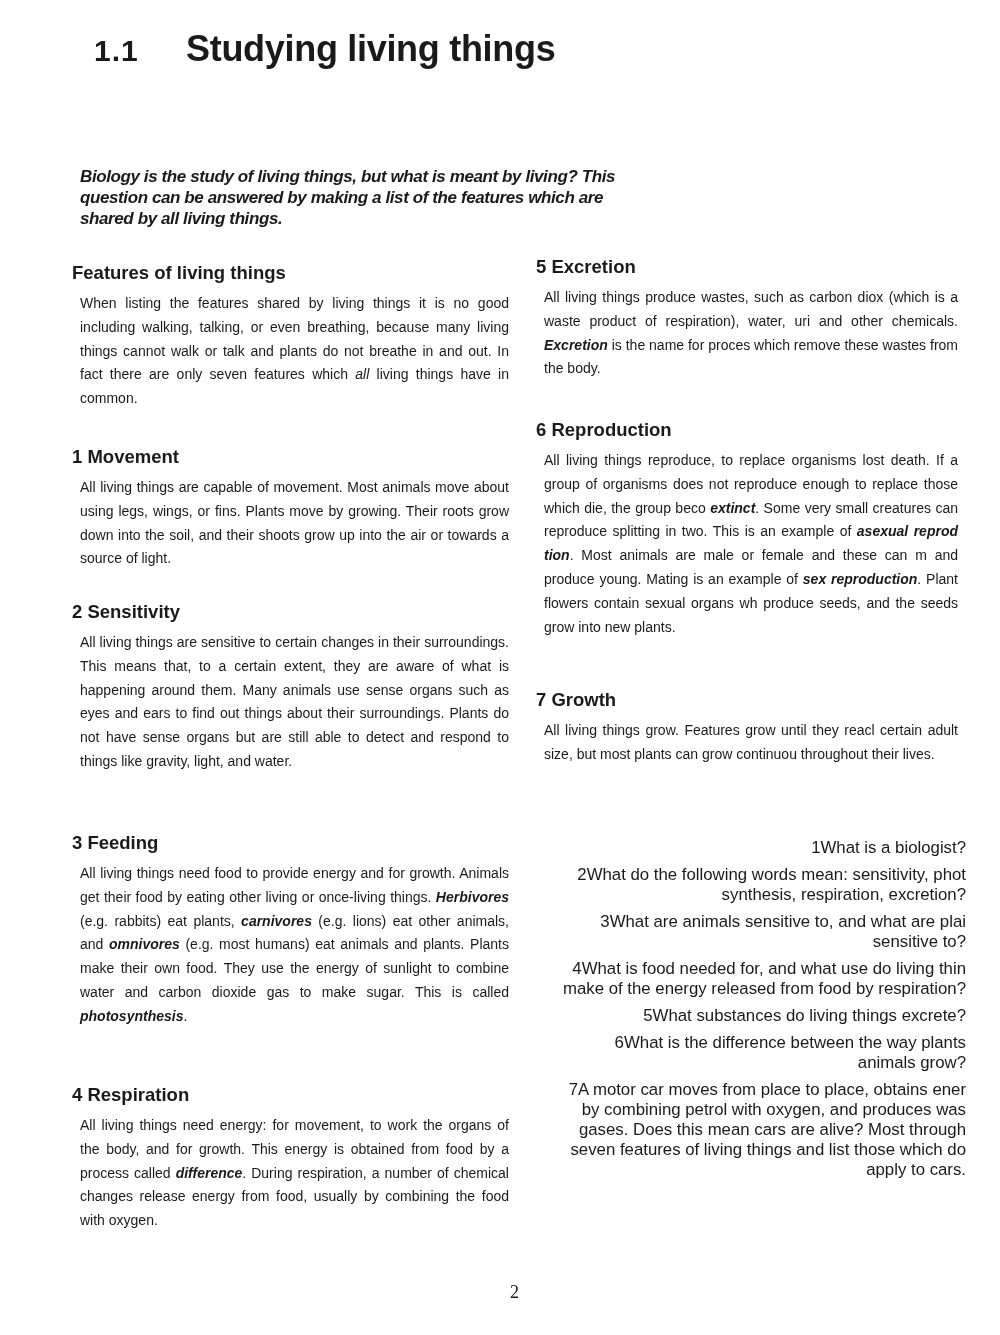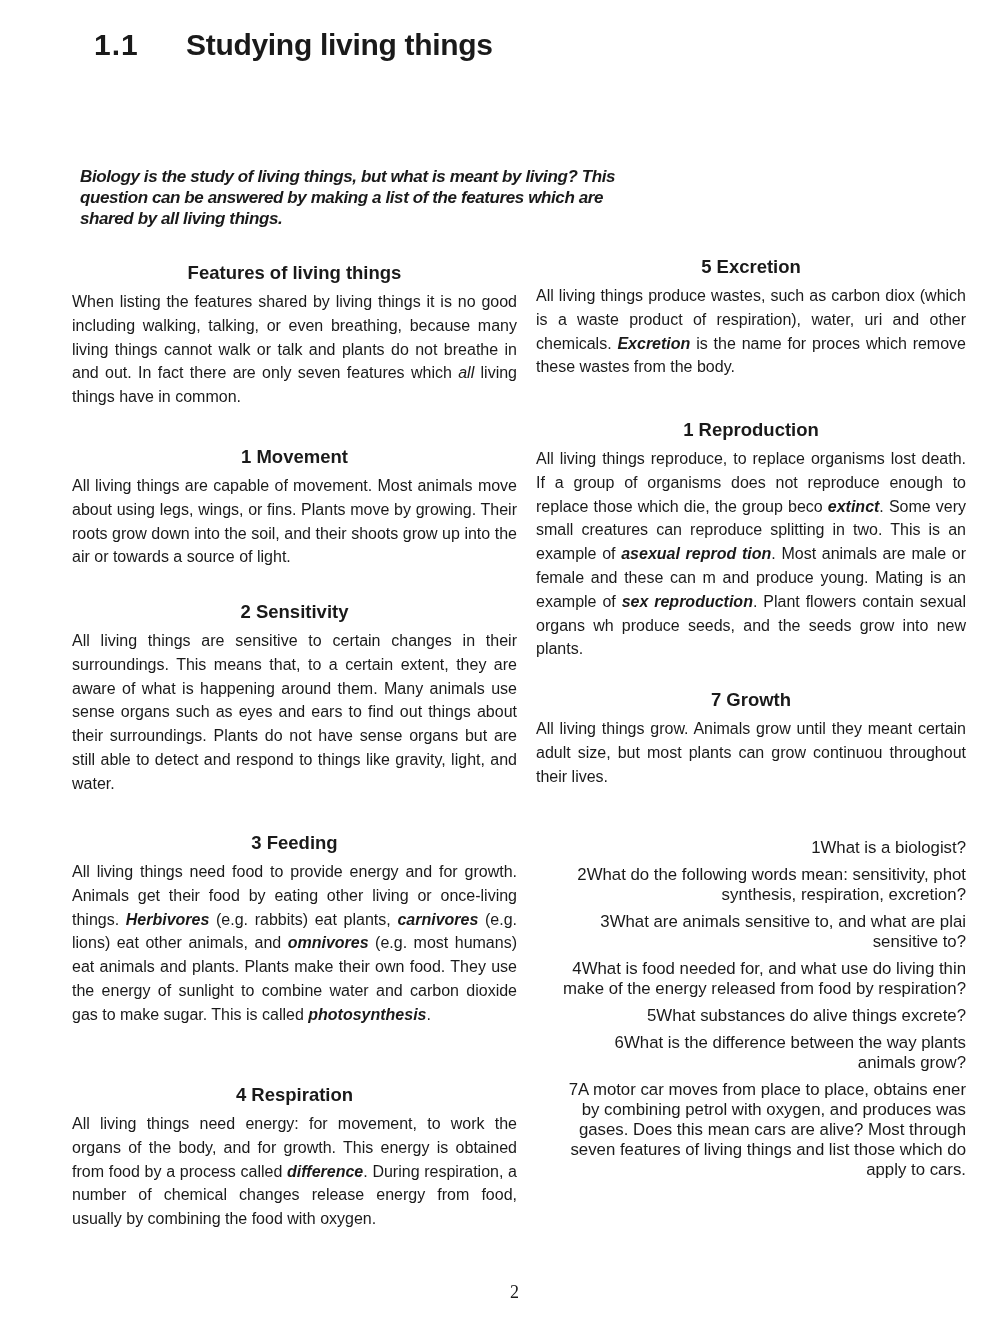--- a/index.html
+++ b/index.html
@@ -2,34 +2,34 @@
 <html><head>
 <meta charset="utf-8">
 <style>
   html, body { margin: 0; padding: 0; }
   body {
     width: 1000px; height: 1335px; background: #ffffff; color: #1a1a1a;
     font-family: "Liberation Sans", sans-serif; position: relative; overflow: hidden;
   }
   .title-row { position: absolute; left: 94px; top: 28px; display: flex; align-items: baseline; }
   .title-num { font-size: 30px; font-weight: bold; width: 92px; letter-spacing: 1px; }
-  .title-text { font-size: 30px; font-weight: bold; letter-spacing: -0.3px; }
+  .title-text { font-size: 36px; font-weight: bold; letter-spacing: -0.3px; }
   .intro {
     position: absolute; left: 80px; top: 166px; width: 580px;
     font-size: 17px; font-style: italic; line-height: 21px; letter-spacing: -0.4px; font-weight: bold;
   }
   .col { position: absolute; width: 445px; }
   .col.left { left: 72px; }
   .col.right { left: 536px; width: 430px; }
   .section { position: absolute; left: 0; right: 0; }
   .section h2 {
-    margin: 0 0 6px 0; font-size: 18.5px; font-weight: bold; text-align: center;
+    margin: 0 0 6px 0; font-size: 18.5px; font-weight: bold;
   }
   .section p {
-    margin: 0; font-size: 16px; line-height: 23.8px; text-align: justify;
+    margin: 8px; font-size: 14px; line-height: 23.8px; text-align: justify;
   }
   .section p em { font-weight: bold; font-style: italic; }
   .section p i.plain { font-style: italic; font-weight: normal; }
   .ex-item { font-size: 16.8px; line-height: 20px; margin: 0 0 7px 0; text-align: right; }
   .ex-num { display: inline-block; width: 28px; }
   .page-num { position: absolute; left: 510px; top: 1282px; font-size: 18px; font-family: "Liberation Serif", serif; }
 </style>
 </head>
 <body>
 
@@ -62,33 +62,33 @@
     <p><span>All living things need energy: for movement, to work the organs of the body, and for growth. This energy is obtained from food by a process called </span><em>difference</em><span>. During respiration, a number of chemical changes release energy from food, usually by combining the food with oxygen.</span></p>
   </div>
 </div>
 
 <div class="col right">
   <div class="section" style="top:256px;">
     <h2>5  Excretion</h2>
     <p><span>All living things produce wastes, such as carbon diox (which is a waste product of respiration), water, uri and other chemicals. </span><em>Excretion</em><span> is the name for proces which remove these wastes from the body.</span></p>
   </div>
   <div class="section" style="top:419px;">
-    <h2>1  Reproduction</h2>
+    <h2>6  Reproduction</h2>
     <p><span>All living things reproduce, to replace organisms lost death. If a group of organisms does not reproduce enough to replace those which die, the group beco </span><em>extinct</em><span>. Some very small creatures can reproduce splitting in two. This is an example of </span><em>asexual reprod tion</em><span>. Most animals are male or female and these can m and produce young. Mating is an example of </span><em>sex reproduction</em><span>. Plant flowers contain sexual organs wh produce seeds, and the seeds grow into new plants.</span></p>
   </div>
   <div class="section" style="top:689px;">
     <h2>7  Growth</h2>
-    <p>All living things grow. Animals grow until they meant certain adult size, but most plants can grow continuou throughout their lives.</p>
+    <p>All living things grow. Features grow until they reacl certain adult size, but most plants can grow continuou throughout their lives.</p>
   </div>
   <div class="section" style="top:838px;">
     <div id="exercise-list">
         <div class="ex-item"><span class="ex-num">1</span><span>What is a biologist?</span></div>
         <div class="ex-item"><span class="ex-num">2</span><span>What do the following words mean: sensitivity, phot synthesis, respiration, excretion?</span></div>
         <div class="ex-item"><span class="ex-num">3</span><span>What are animals sensitive to, and what are plai sensitive to?</span></div>
         <div class="ex-item"><span class="ex-num">4</span><span>What is food needed for, and what use do living thin make of the energy released from food by respiration?</span></div>
-        <div class="ex-item"><span class="ex-num">5</span><span>What substances do alive things excrete?</span></div>
+        <div class="ex-item"><span class="ex-num">5</span><span>What substances do living things excrete?</span></div>
         <div class="ex-item"><span class="ex-num">6</span><span>What is the difference between the way plants animals grow?</span></div>
         <div class="ex-item"><span class="ex-num">7</span><span>A motor car moves from place to place, obtains ener by combining petrol with oxygen, and produces was gases. Does this mean cars are alive? Most through seven features of living things and list those which do apply to cars.</span></div>
       </div>
   </div>
 </div>
 
 <div class="page-num">2</div>
 
 </body></html>

